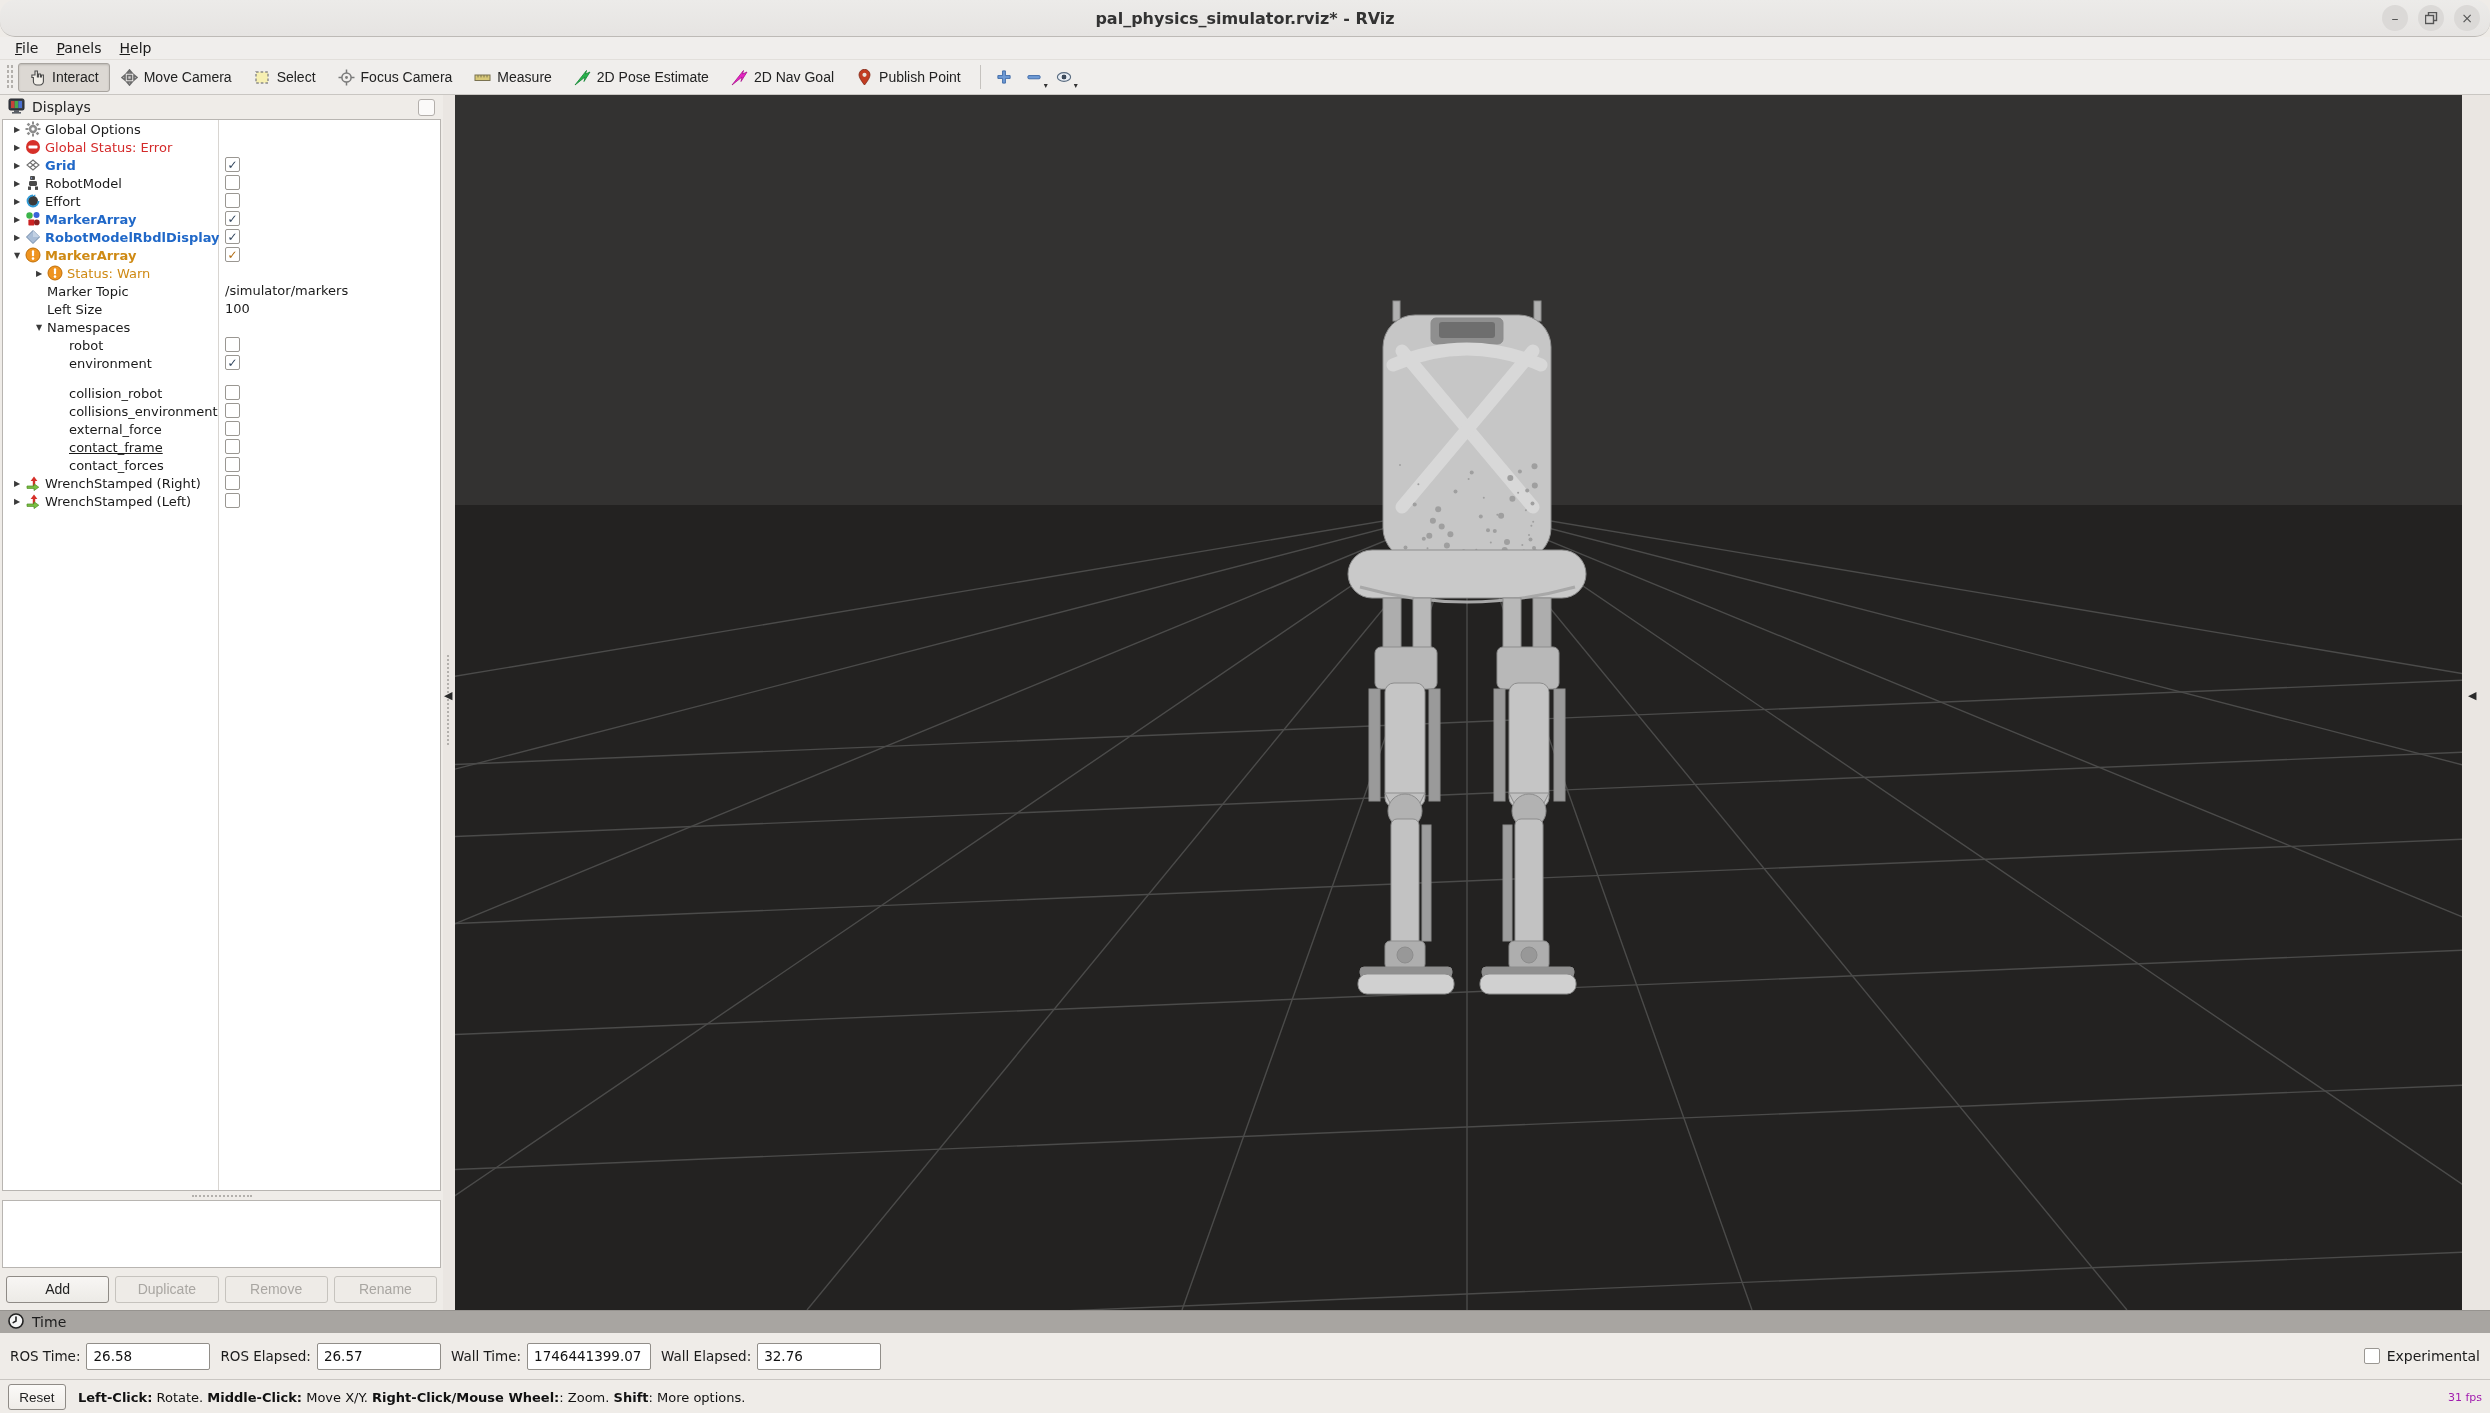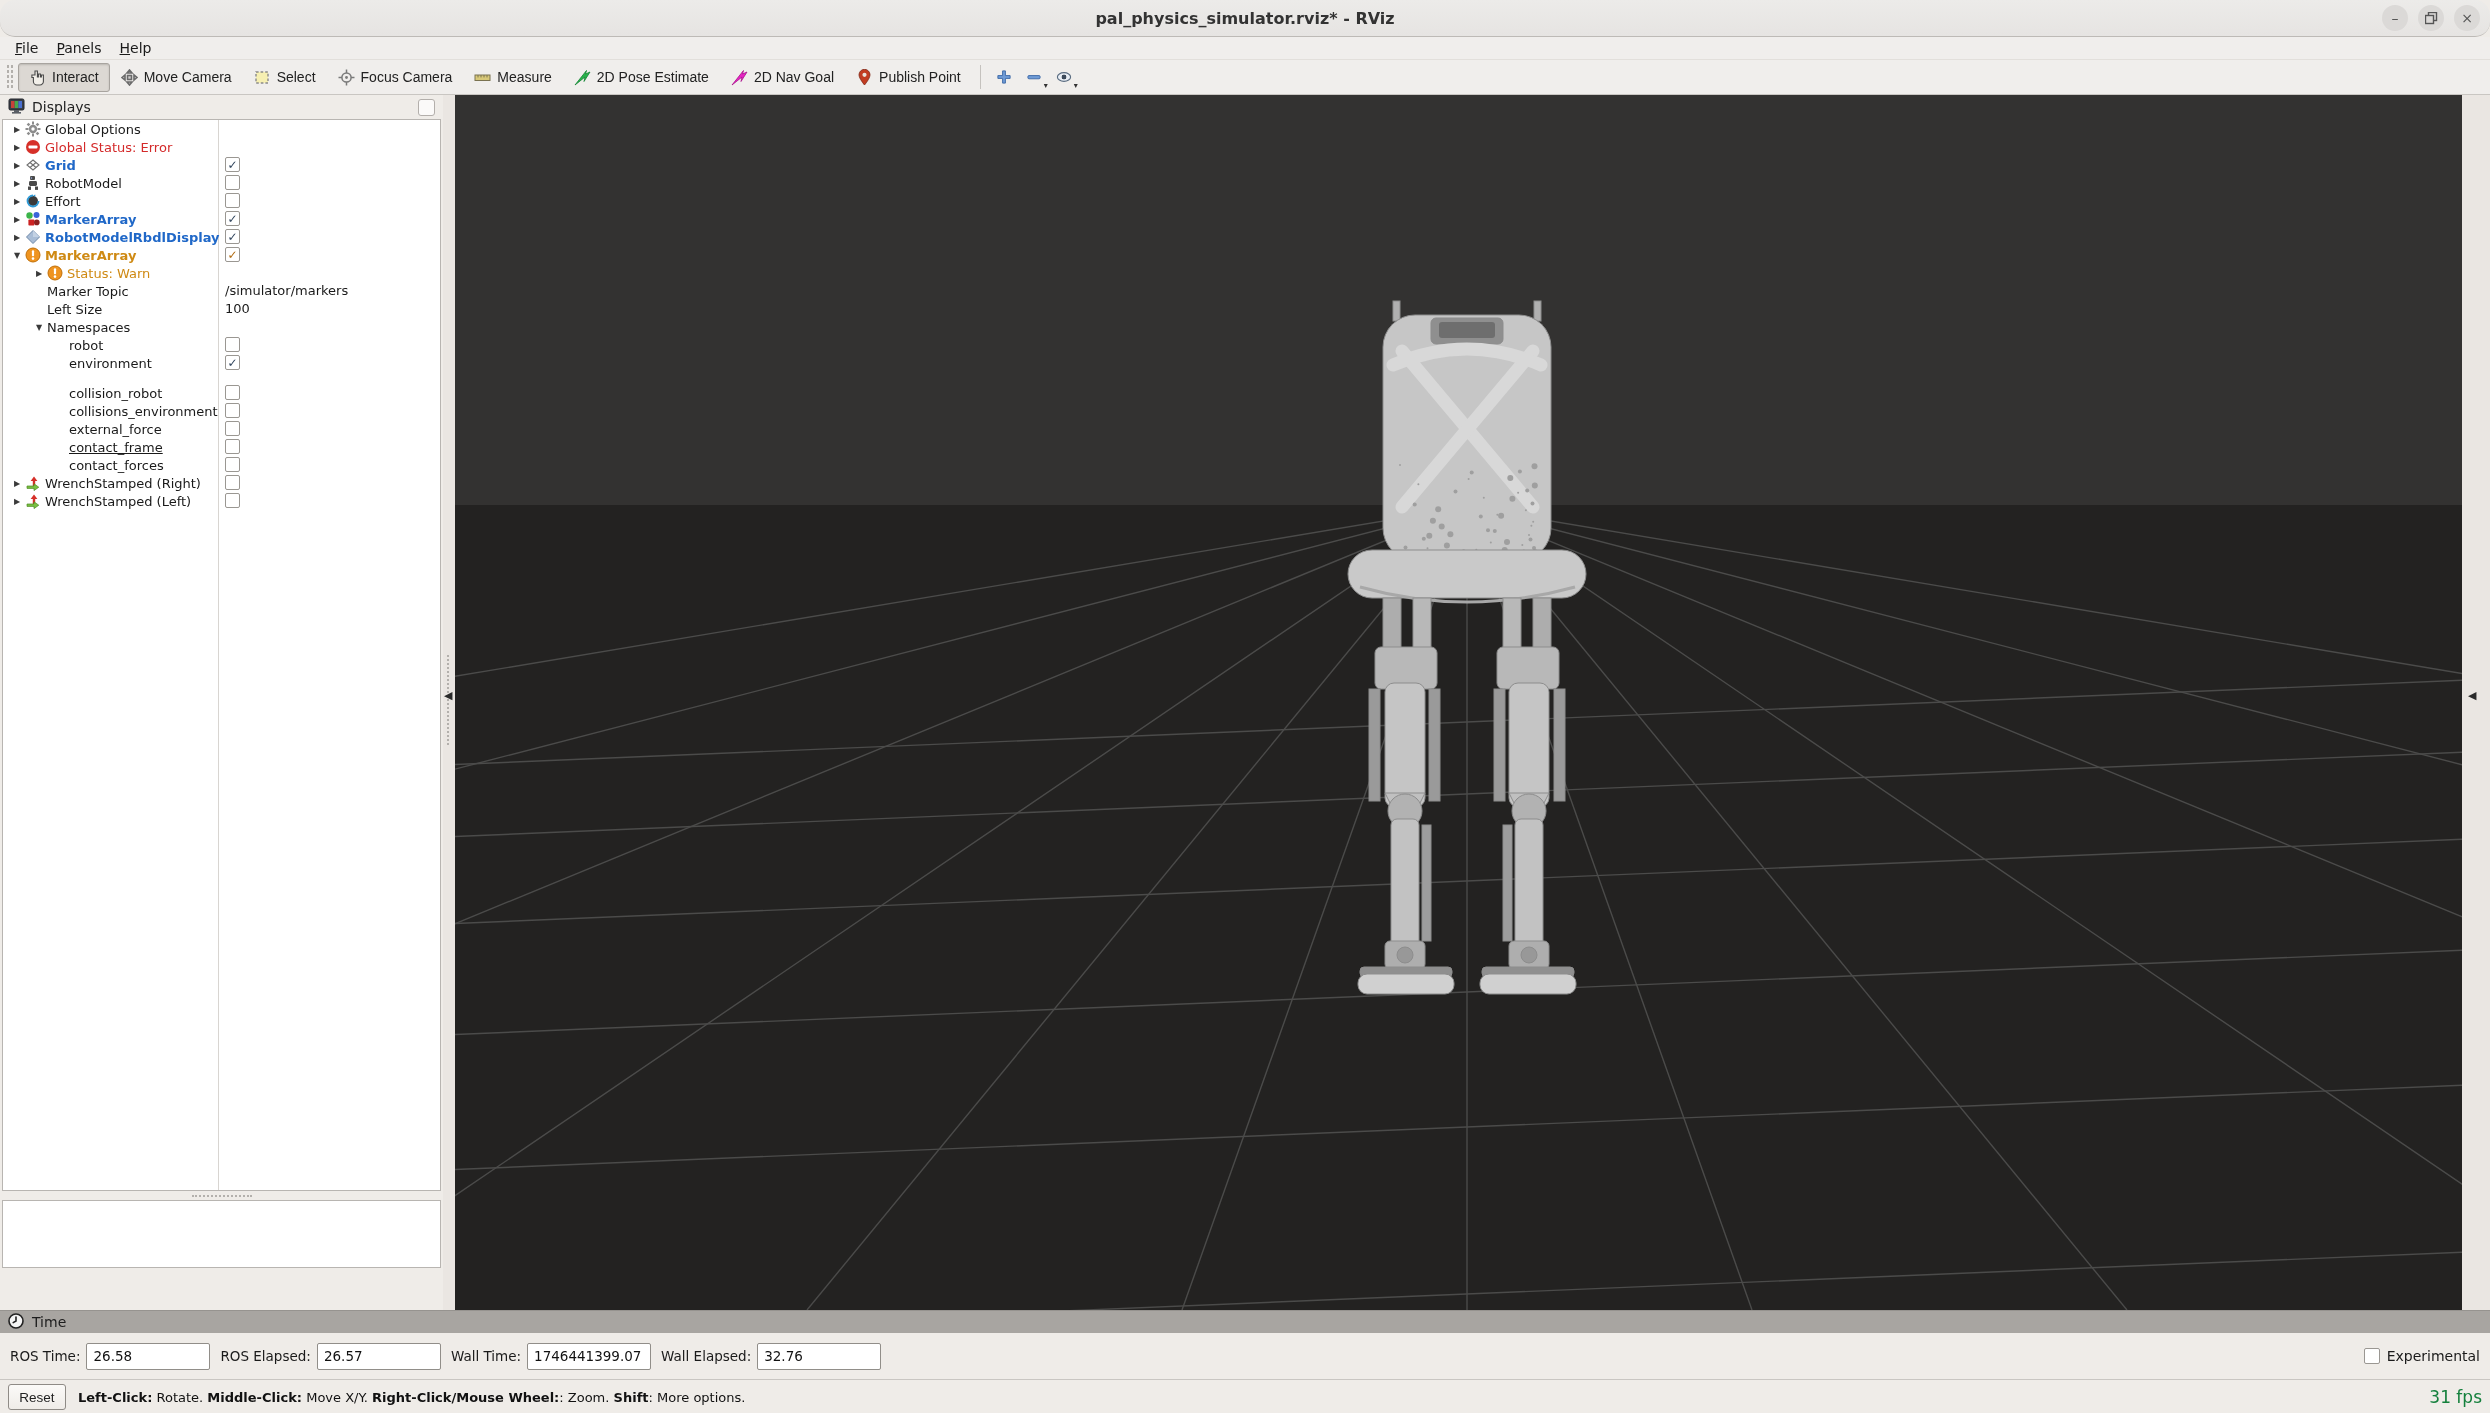--- a/index.html
+++ b/index.html
@@ -92,21 +92,21 @@
     background:#fff; font-family:"DejaVu Sans", sans-serif; font-size:13.5px; padding:0 6px; color:#111; }
   .exp-box { margin-left:auto; display:flex; align-items:center; gap:7px; }
   .exp-check { width:16px; height:16px; border:1px solid #9a9792; border-radius:2px; background:#fff; }
 
   
   .statusbar { height:35px; background:#efece8; border-top:1px solid #c9c6c2;
     display:flex; align-items:center; padding:0 8px; gap:12px; }
   .reset-btn { width:58px; height:26px; border:1px solid #8f8b86; border-radius:3px;
     background:linear-gradient(#fbfaf8,#efece8); font-size:13.5px; color:#222; }
   .status-text { font-size:13px; color:#111; white-space:nowrap; }
-  .fps { margin-left:auto; font-size:17px; color:#15803d; }
+  .fps { margin-left:auto; font-size:11px; color:#a21caf; }
 </style>
 </head>
 <body>
 
 <div class="titlebar">
   <span class="title-text">pal_physics_simulator.rviz* - RViz</span>
   <div class="win-controls">
     <span class="win-btn">–</span>
     <span class="win-btn">
       <svg width="13" height="13" viewBox="0 0 13 13">
@@ -427,20 +427,26 @@
           </span>
           <span class="rlabel ">WrenchStamped (Left)</span>
           <span class="row-check"></span>
         </div>
       </div>
 
     <div class="hsplit">
         <div class="dots"></div>
       </div>
     <div class="help-pane"></div>
+    <div class="panel-btns" id="panelbtns">
+        <button class="pbtn">Add</button>
+        <button class="pbtn disabled" disabled="">Duplicate</button>
+        <button class="pbtn disabled" disabled="">Remove</button>
+        <button class="pbtn disabled" disabled="">Rename</button>
+      </div>
   </div>
 
   <div class="vsplit">
     <div class="vdots"></div>
     <span class="arrow">◀</span>
   </div>
 
   <div class="viewport">
     <svg viewBox="0 0 2007 1215" preserveAspectRatio="none">
       <rect x="0" y="0" width="2007" height="410" fill="#333231"></rect>

